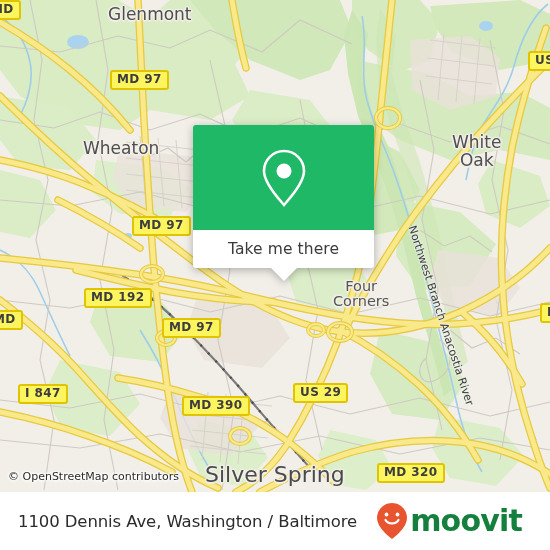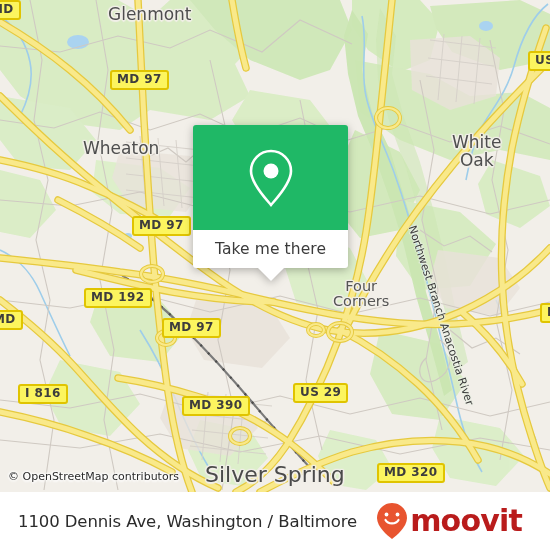--- a/index.html
+++ b/index.html
@@ -90,21 +90,21 @@
       0 1.5px 2px #ffffff, 0 -1.5px 2px #ffffff,
       0 0 4px #ffffff;
     white-space: nowrap;
   }
 
   
   #callout {
     position: absolute;
     left: 193px;
     top: 125px;
-    width: 155px;
+    width: 181px;
     z-index: 20;
     filter: drop-shadow(0 2px 4px rgba(0,0,0,0.28));
   }
   #callout-green {
     width: 100%;
     height: 105px;
     background: #1FB866;
     border-radius: 3px 3px 0 0;
     display: flex;
     align-items: center;
@@ -160,21 +160,21 @@
   #brand {
     display: flex;
     align-items: center;
     flex: 0 0 auto;
     gap: 1px;
   }
   #brand-word {
     font-family: "DejaVu Sans", sans-serif;
     font-weight: 700;
     font-size: 30px;
-    color: #b91c1c;
+    color: #15803d;
     letter-spacing: -0.8px;
     line-height: 30px;
   }
 </style>
 </head>
 <body>
 
 <div id="app">
 
   <div id="map">
@@ -350,21 +350,21 @@
     <div class="map-label place-lg two-line" style="left:452px; top:134px;">White
 Oak</div>
     <div class="map-label place-xl" style="left:205px; top:462px;">Silver Spring</div>
 
     <div class="river-label" style="left:418px; top:224px; transform: rotate(72deg); transform-origin: 0 0;">Northwest Branch Anacostia River</div>
 
     <div class="shield" style="left:110px; top:70px;">MD 97</div>
     <div class="shield" style="left:132px; top:216px;">MD 97</div>
     <div class="shield" style="left:162px; top:318px;">MD 97</div>
     <div class="shield" style="left:60px; top:288px;margin-left:24px;">MD 192</div>
-    <div class="shield" style="left:18px; top:384px;">I 816</div>
+    <div class="shield" style="left:18px; top:384px;">I 847</div>
     <div class="shield" style="left:182px; top:396px;">MD 390</div>
     <div class="shield" style="left:293px; top:383px;">US 29</div>
     <div class="shield" style="left:377px; top:463px;">MD 320</div>
     <div class="shield" style="left:528px; top:51px;">US 1</div>
     <div class="shield" style="left:-14px; top:310px;">MD</div>
     <div class="shield" style="left:540px; top:303px;">MD</div>
     <div class="shield" style="left:-16px; top:0px;">MD</div>
 
     <div id="osm-attrib">© OpenStreetMap contributors</div>
 

